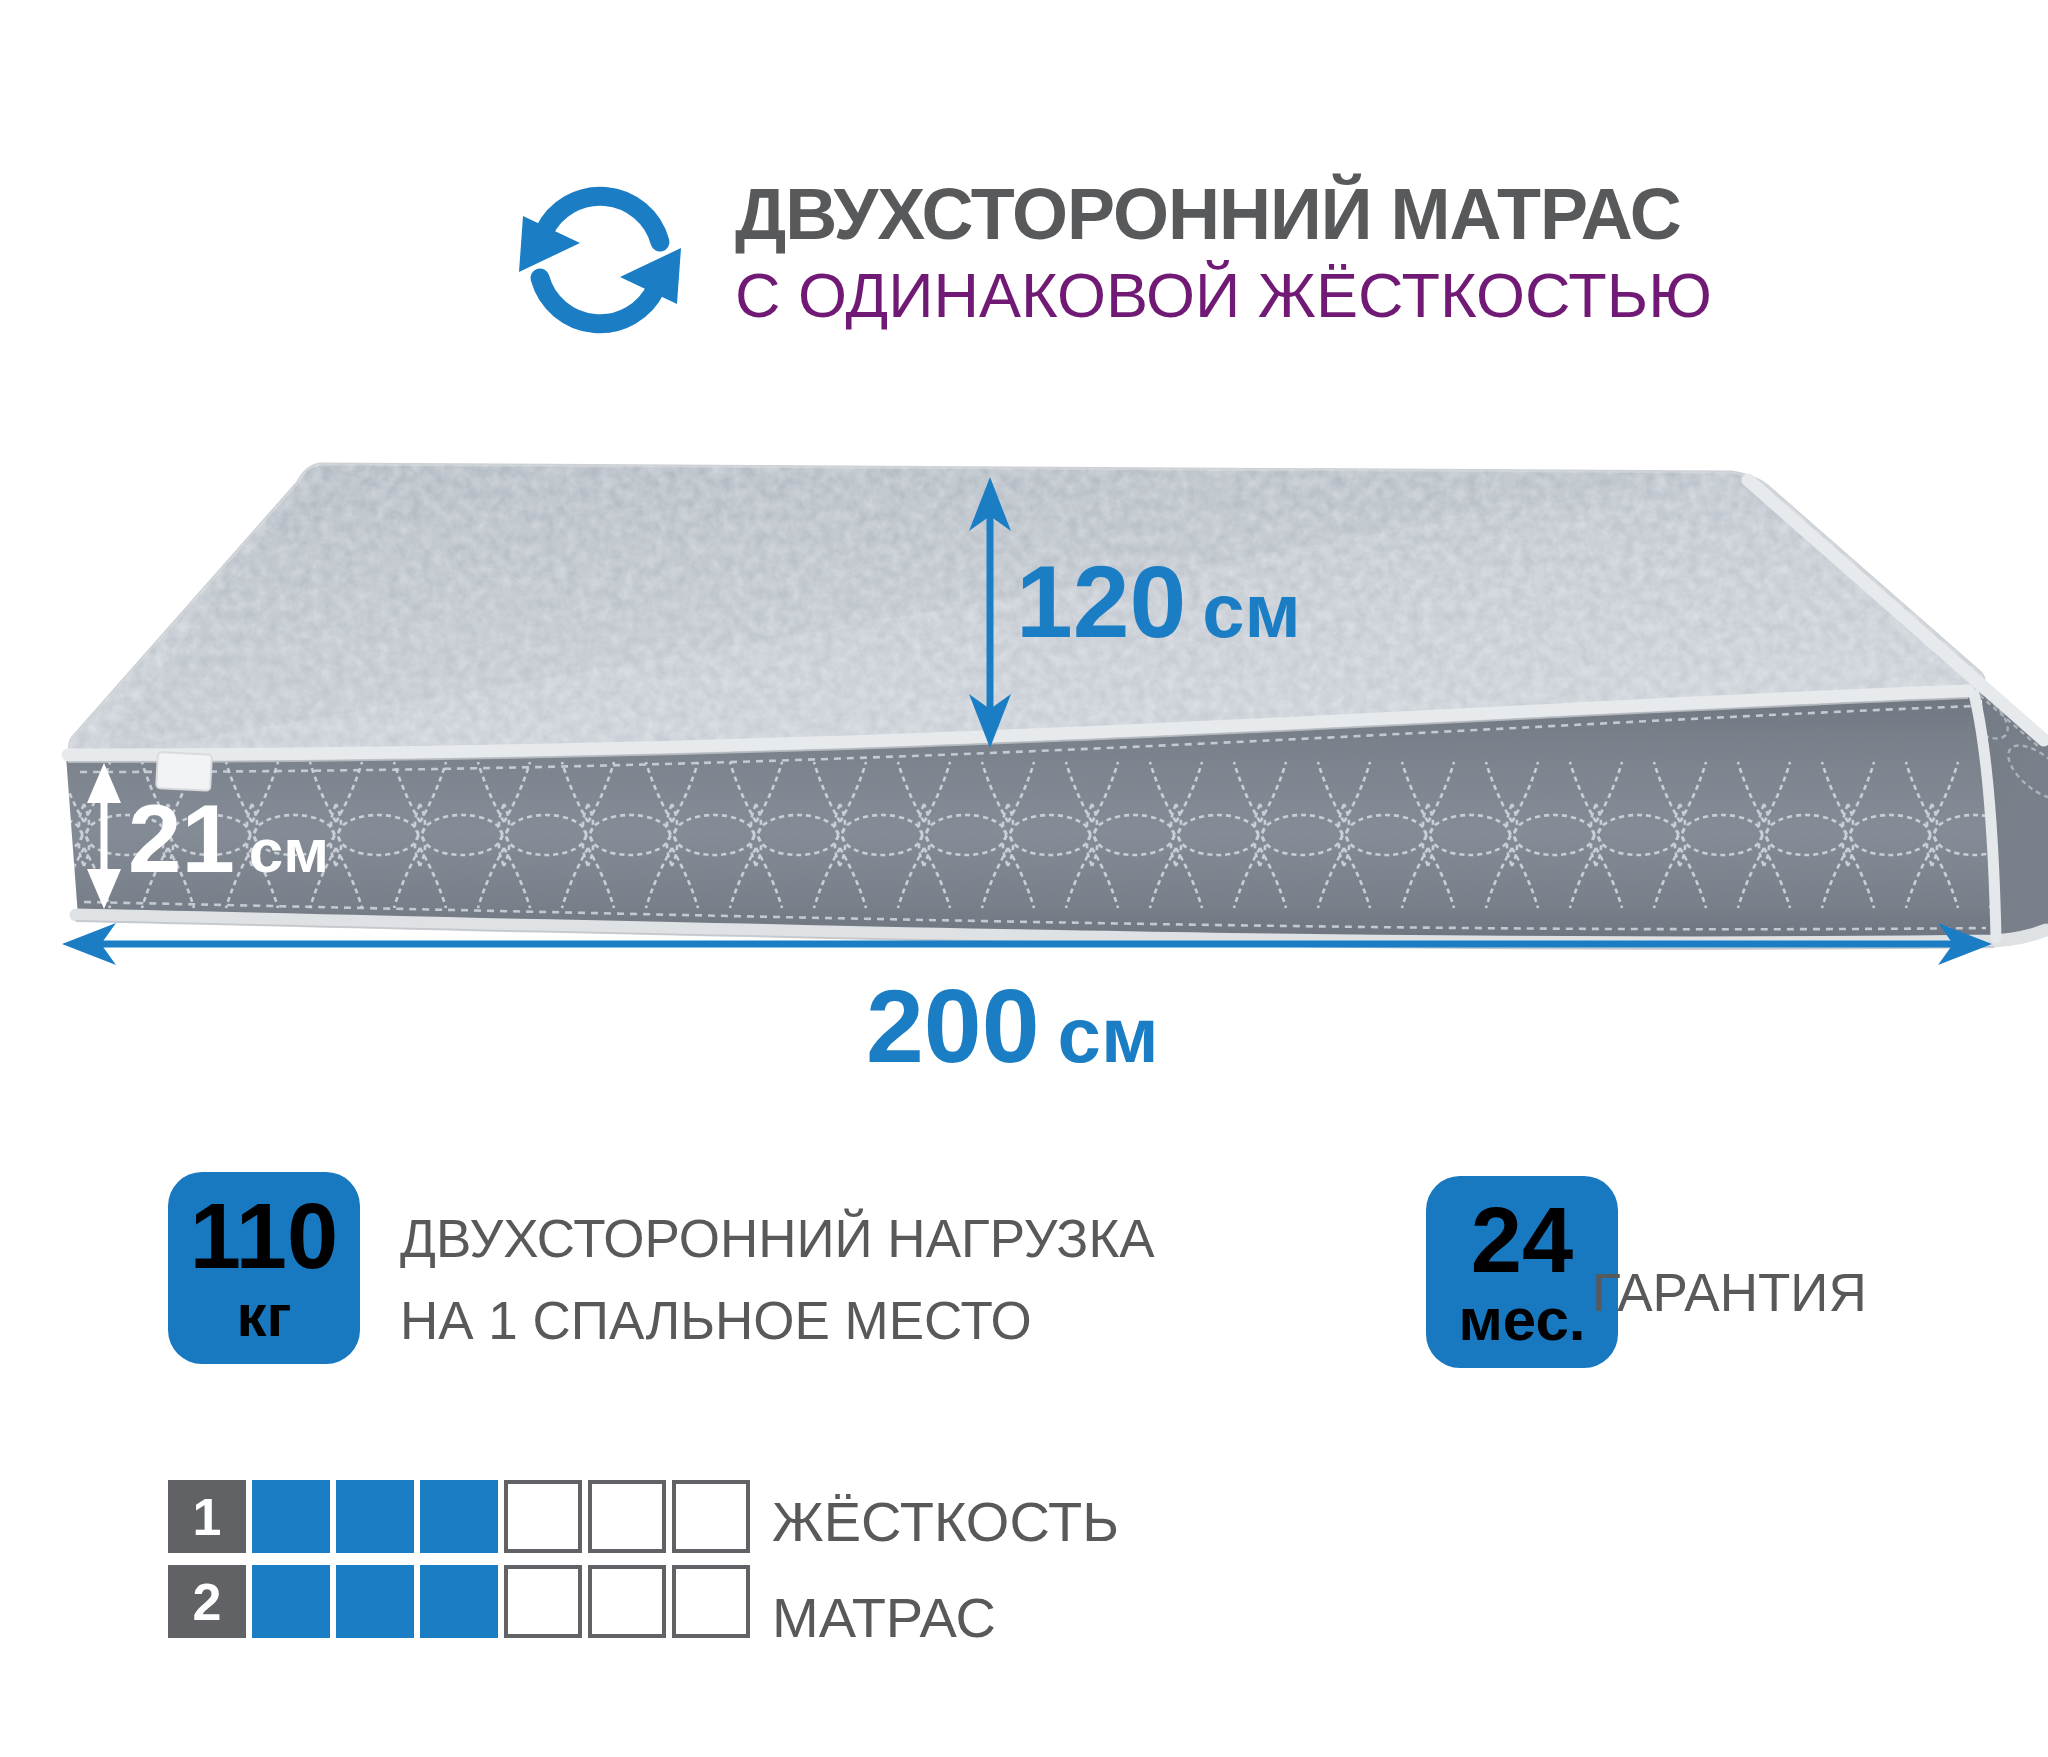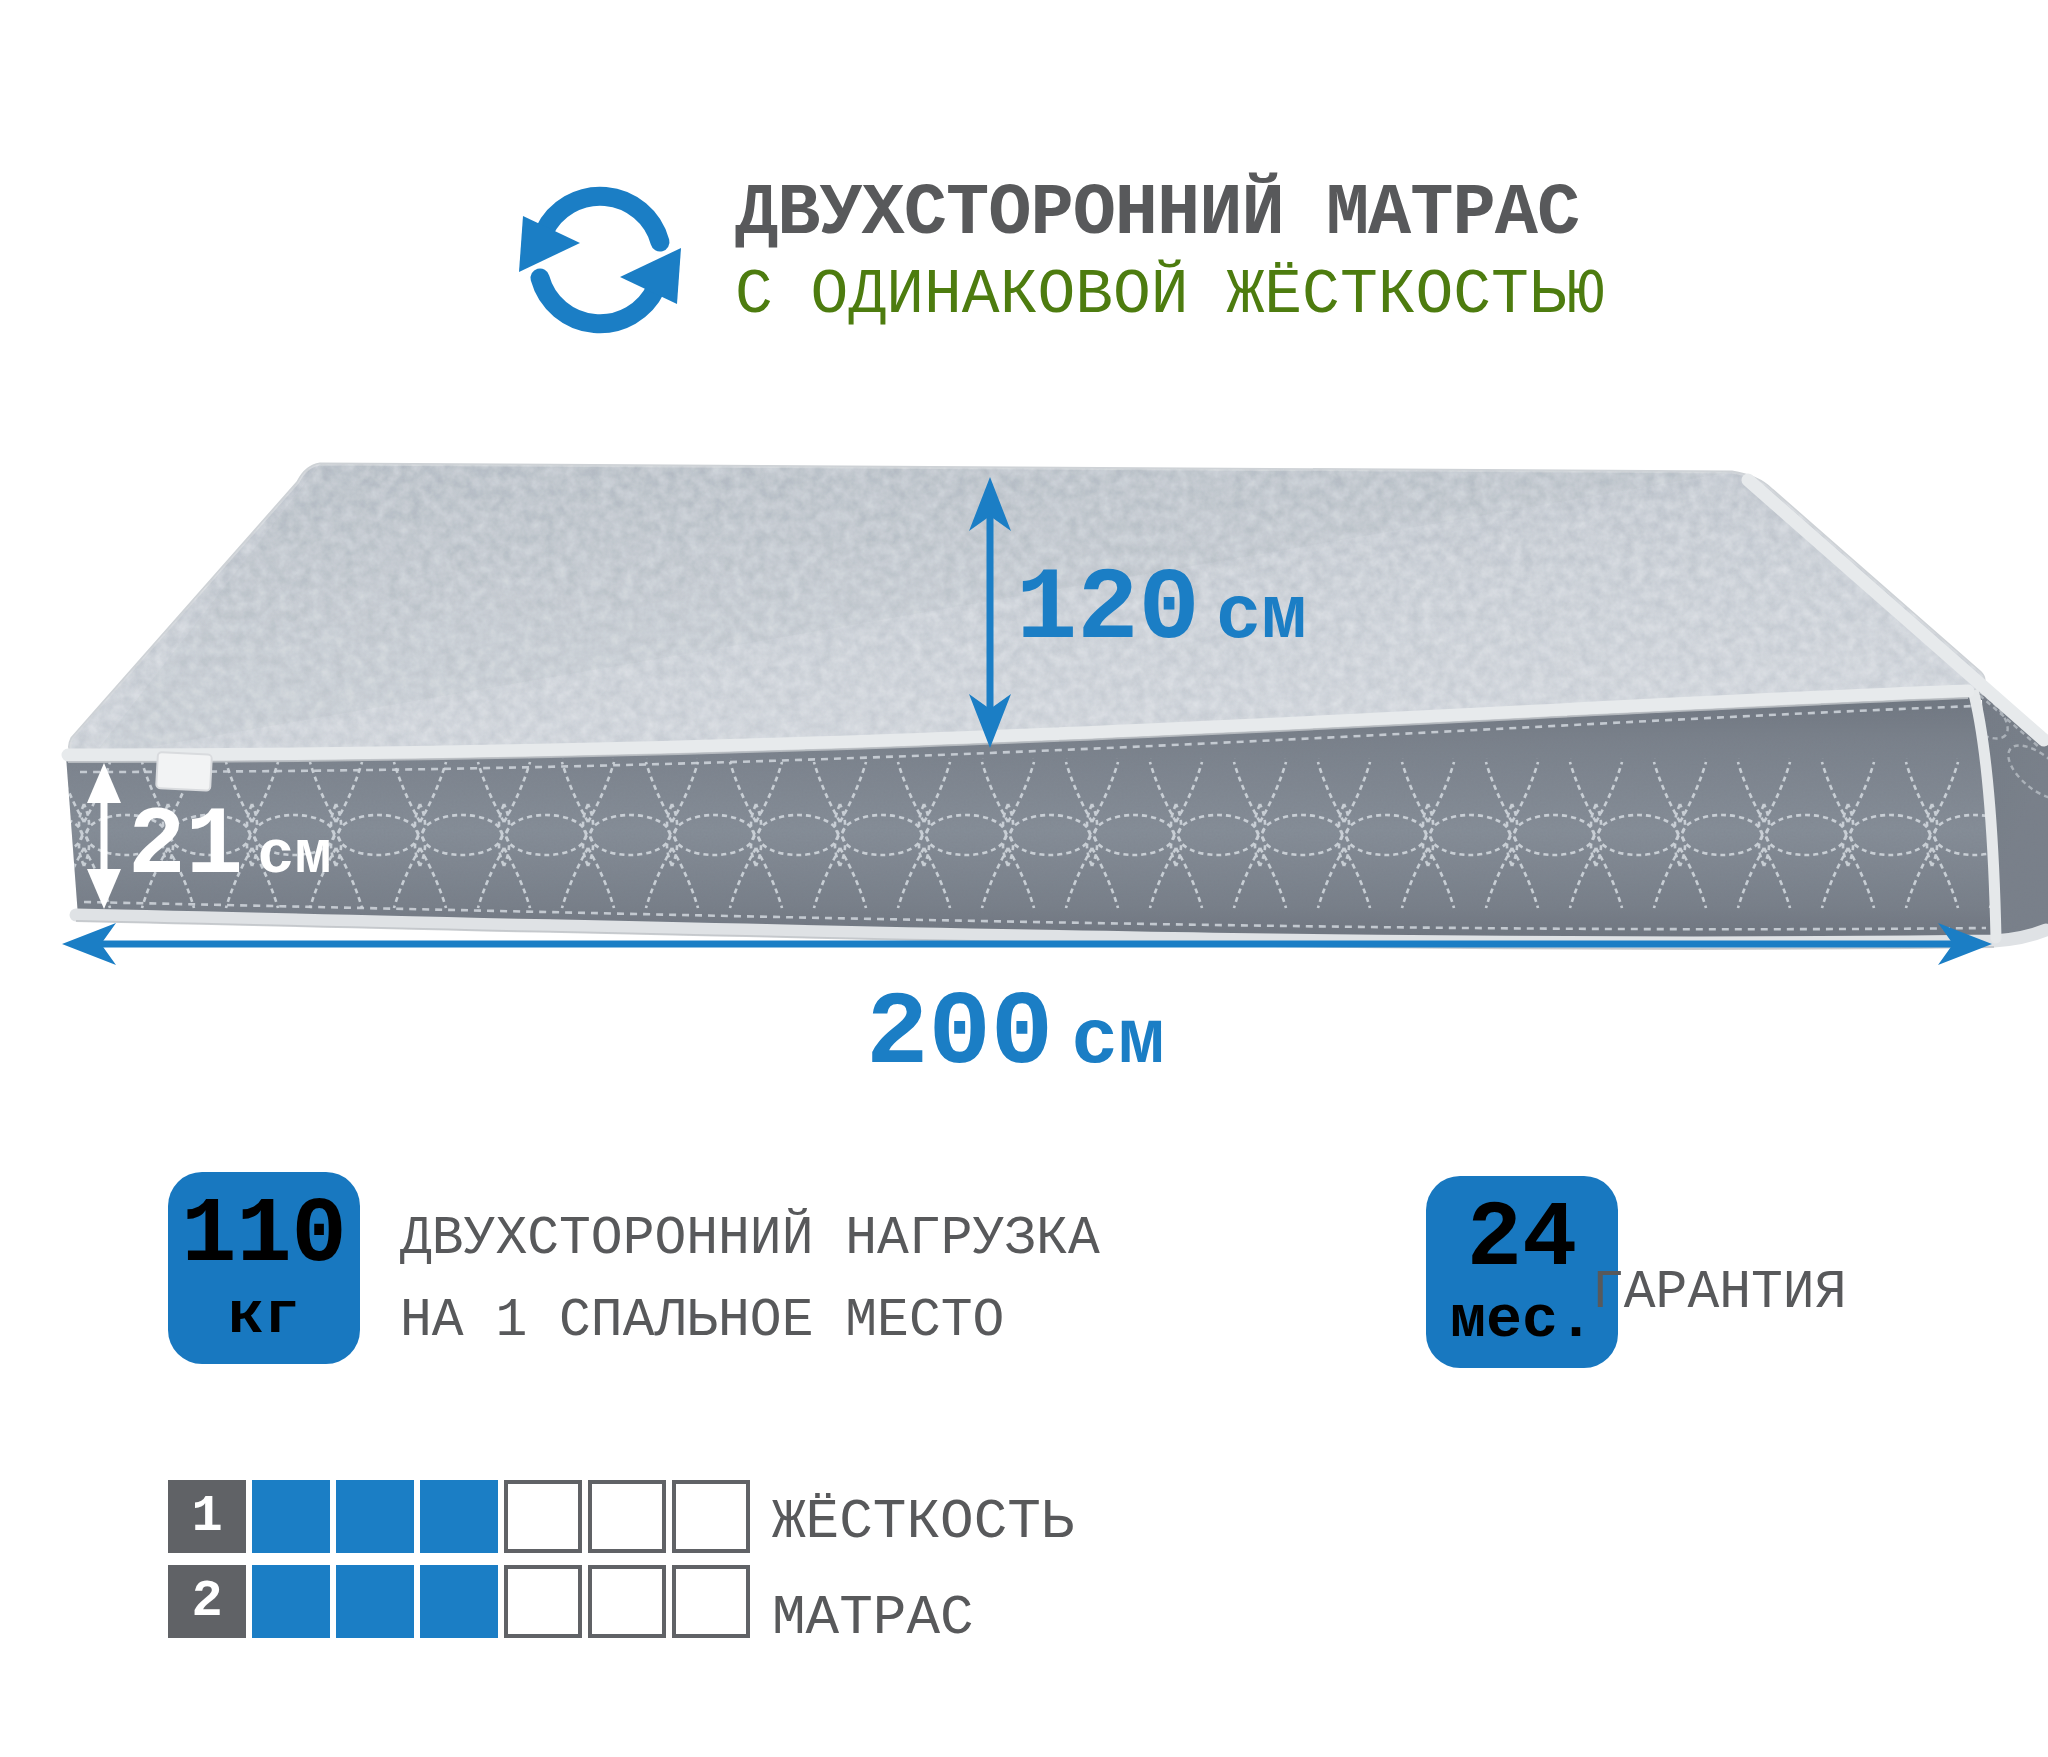--- a/index.html
+++ b/index.html
@@ -1,23 +1,23 @@
 <!DOCTYPE html>
 <html><head>
 <meta charset="utf-8">
 <style>
   html,body{margin:0;padding:0;background:#ffffff;}
   .stage{
     position:relative;width:2048px;height:1757px;background:#ffffff;overflow:hidden;
-    font-family:Liberation Mono, monospace;
+    font-family:Liberation Sans, sans-serif;
   }
   
   .header-title{position:absolute;left:735px;top:178px;width:1100px;}
   .title-line1{font-size:72px;font-weight:bold;color:#58595b;letter-spacing:-1px;line-height:1.0;white-space:nowrap;}
-  .title-line2{font-size:63px;font-weight:normal;color:#4d7c0f;letter-spacing:0px;line-height:1.0;margin-top:14px;white-space:nowrap;}
+  .title-line2{font-size:63px;font-weight:normal;color:#701a75;letter-spacing:0px;line-height:1.0;margin-top:14px;white-space:nowrap;}
   .rotate-icon{position:absolute;left:470px;top:140px;}
   
   .mattress-svg{position:absolute;left:0;top:0;}
   .dim-value{font-weight:bold;fill:#1b7ec5;}
   .dim-white{fill:#ffffff;}
   
   .badge{position:absolute;width:192px;height:192px;border-radius:34px;background:#1878c0;color:#000000;text-align:center;}
   .badge-load{left:168px;top:1172px;}
   .badge-warranty{left:1426px;top:1176px;}
   .badge .big{font-size:92px;font-weight:bold;line-height:1.0;margin-top:18px;}

